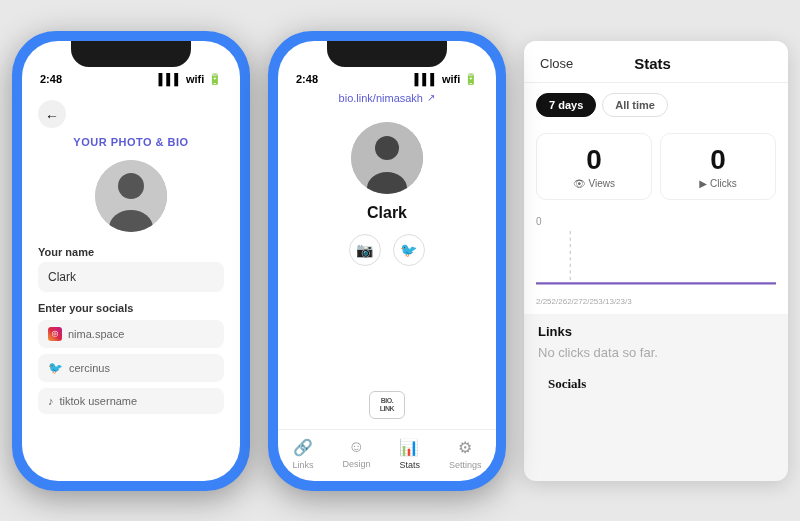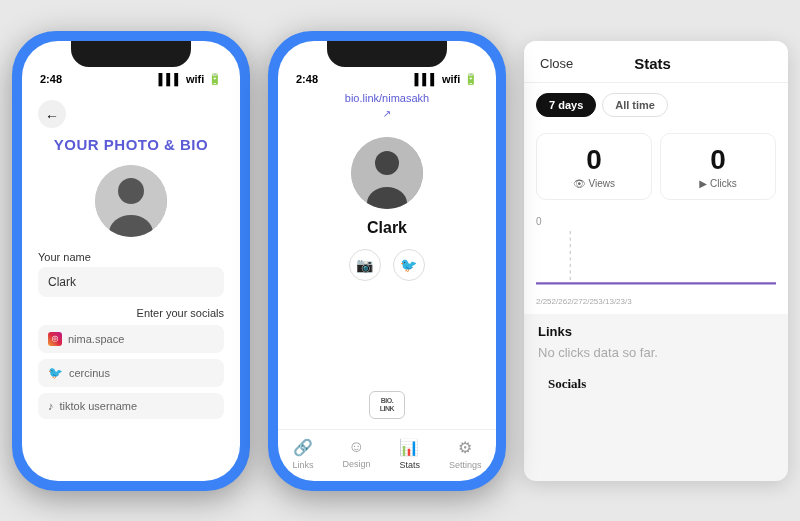--- a/index.html
+++ b/index.html
@@ -92,58 +92,57 @@
       background: #f0f0f0;
       display: flex;
       align-items: center;
       justify-content: center;
       font-size: 14px;
       margin-bottom: 8px;
       cursor: pointer;
     }
     .section-title {
       color: #5b5bd6;
-      font-size: 15px;
+      font-size: 11px;
       font-weight: 700;
       text-align: center;
       letter-spacing: 0.5px;
       margin-bottom: 12px;
     }
     .avatar-circle {
       width: 72px;
       height: 72px;
       border-radius: 50%;
       background: linear-gradient(135deg, #d0d0d0 0%, #a0a0a0 100%);
       margin: 0 auto 14px;
       overflow: hidden;
       display: flex;
       align-items: center;
       justify-content: center;
     }
     .field-label {
       font-size: 11px;
-      font-weight: 400;
+      font-weight: 700;
       color: #333;
       margin-bottom: 4px;
     }
     .field-input {
       background: #f5f5f5;
       border-radius: 8px;
       padding: 8px 10px;
       font-size: 12px;
       color: #333;
       margin-bottom: 10px;
       border: none;
     }
     .socials-label {
       font-size: 11px;
-      font-weight: 400;
+      font-weight: 700;
       color: #333;
       margin-bottom: 6px;
-      text-align: right;
     }
     .social-input {
       display: flex;
       align-items: center;
       background: #f5f5f5;
       border-radius: 8px;
       padding: 7px 10px;
       margin-bottom: 6px;
       gap: 6px;
       font-size: 11px;
@@ -186,21 +185,20 @@
       height: calc(100% - 58px);
       position: relative;
     }
     .bio-link-url {
       color: #5b5bd6;
       font-size: 11px;
       margin-bottom: 18px;
       display: flex;
       align-items: center;
       gap: 4px;
-      flex-direction: column;
     }
     .profile-avatar {
       width: 72px;
       height: 72px;
       border-radius: 50%;
       background: linear-gradient(135deg, #ccc 0%, #888 100%);
       margin-bottom: 10px;
       overflow: hidden;
       display: flex;
       align-items: center;

